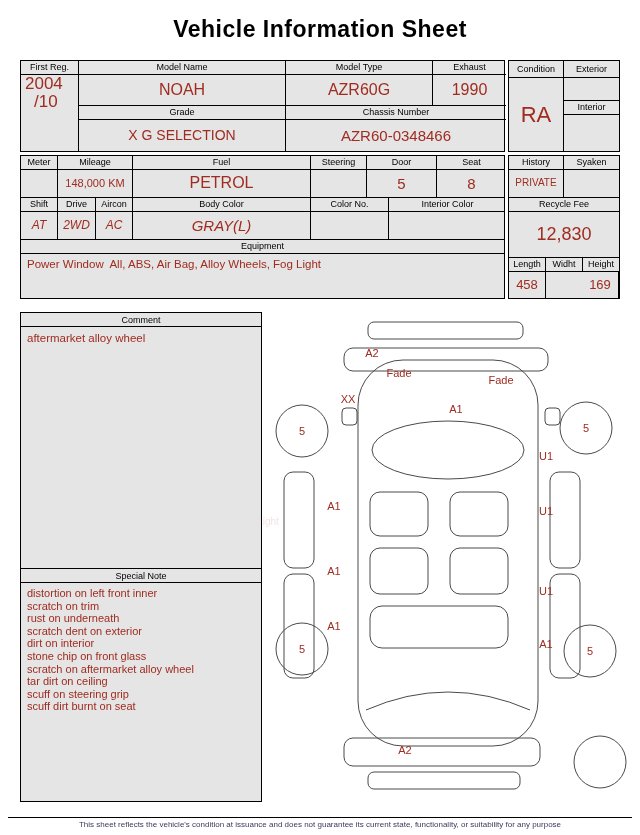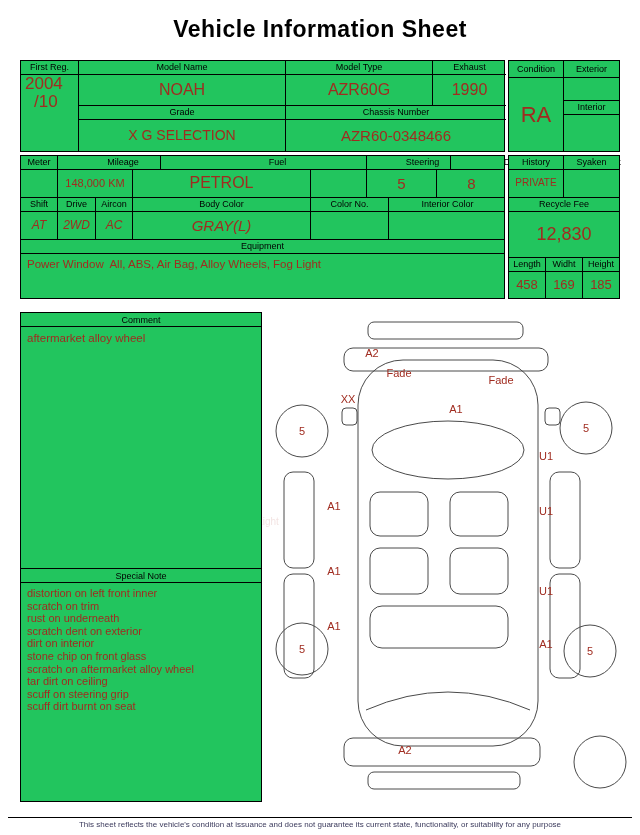--- a/index.html
+++ b/index.html
@@ -7,21 +7,21 @@
   html,body{ width:640px; height:835px; }
   body{
     position:relative; background:#fff; overflow:hidden;
     font-family:"Liberation Sans","DejaVu Sans",sans-serif; color:#000;
   }
   .abs{ position:absolute; }
   .page-title{
     position:absolute; top:16px; left:0; width:640px; text-align:center;
     font-size:23px; font-weight:600; letter-spacing:.5px;
   }
-  .box{ border:1px solid #000; background:#22c55e; }
+  .box{ border:1px solid #000; background:#e5e5e5; }
   .grid{ display:grid; }
   .lbl{ font-size:9px; display:flex; align-items:center; justify-content:center; text-align:center; line-height:1; }
   .val{ color:var(--accent); display:flex; align-items:center; justify-content:center; text-align:center; line-height:1.05; }
   .br{ border-right:1px solid #000; }
   .bb{ border-bottom:1px solid #000; }
   .v10{font-size:10px}.v11{font-size:11px}.v12{font-size:12px}.v13{font-size:13px}
   .v14{font-size:14px}.v15{font-size:15px}.v16{font-size:16px}
   .v18{font-size:18px}.v22{font-size:22px}
   .row{ display:grid; }
   .col-flex{ display:flex; flex-direction:column; }
@@ -86,21 +86,21 @@
 <div class="abs box grid" style="left:508px; top:60px; width:112px; height:92px; grid-template-columns:55px 55px; grid-template-rows:17px 23px 14px 36px;">
   <div class="lbl br bb" style="grid-area:1/1">Condition</div>
   <div class="lbl bb" style="grid-area:1/2">Exterior</div>
   <div class="val v22 br" style="grid-area:2/1/5/2">RA</div>
   <div class="val v12 bb" style="grid-area:2/2"></div>
   <div class="lbl bb" style="grid-area:3/2">Interior</div>
   <div class="val v12" style="grid-area:4/2"></div>
 </div>
 
 <div class="abs box col-flex" style="left:20px; top:155px; width:485px; height:144px;">
-  <div class="row bb" style="height:14px; grid-template-columns:37px 75px 178px 56px 70px 69px;gap:28px;">
+  <div class="row bb" style="height:14px; grid-template-columns:37px 75px 178px 56px 70px 69px;">
     <div class="lbl br">Meter</div>
     <div class="lbl br">Mileage</div>
     <div class="lbl br">Fuel</div>
     <div class="lbl br">Steering</div>
     <div class="lbl br">Door</div>
     <div class="lbl">Seat</div>
   </div>
   <div class="row bb" style="height:28px; grid-template-columns:37px 75px 178px 56px 70px 69px;">
     <div class="val v12 br"></div>
     <div class="val v11 br">148,000 KM</div>
@@ -138,21 +138,21 @@
     <div class="val v10 br">PRIVATE</div>
     <div class="val v10"></div>
   </div>
   <div class="lbl bb" style="height:14px;">Recycle Fee</div>
   <div class="val v18 bb" style="height:46px;">12,830</div>
   <div class="row bb" style="height:14px; grid-template-columns:37px 37px 36px;">
     <div class="lbl br">Length</div>
     <div class="lbl br">Widht</div>
     <div class="lbl">Height</div>
   </div>
-  <div class="row" style="height:26px; grid-template-columns:37px 37px 36px;">
+  <div class="row" style="height:26px; grid-template-columns:37px 37px 36px;gap:36px;">
     <div class="val v13 br">458</div>
     <div class="val v13 br">169</div>
     <div class="val v13">185</div>
   </div>
 </div>
 
 <div class="abs box col-flex" style="left:20px; top:312px; width:242px; height:490px;">
   <div class="panel-header bb" style="height:14px;">Comment</div>
   <div class="panel-body bb" style="height:242px;">
       <div class="comment-line">aftermarket alloy wheel</div>

